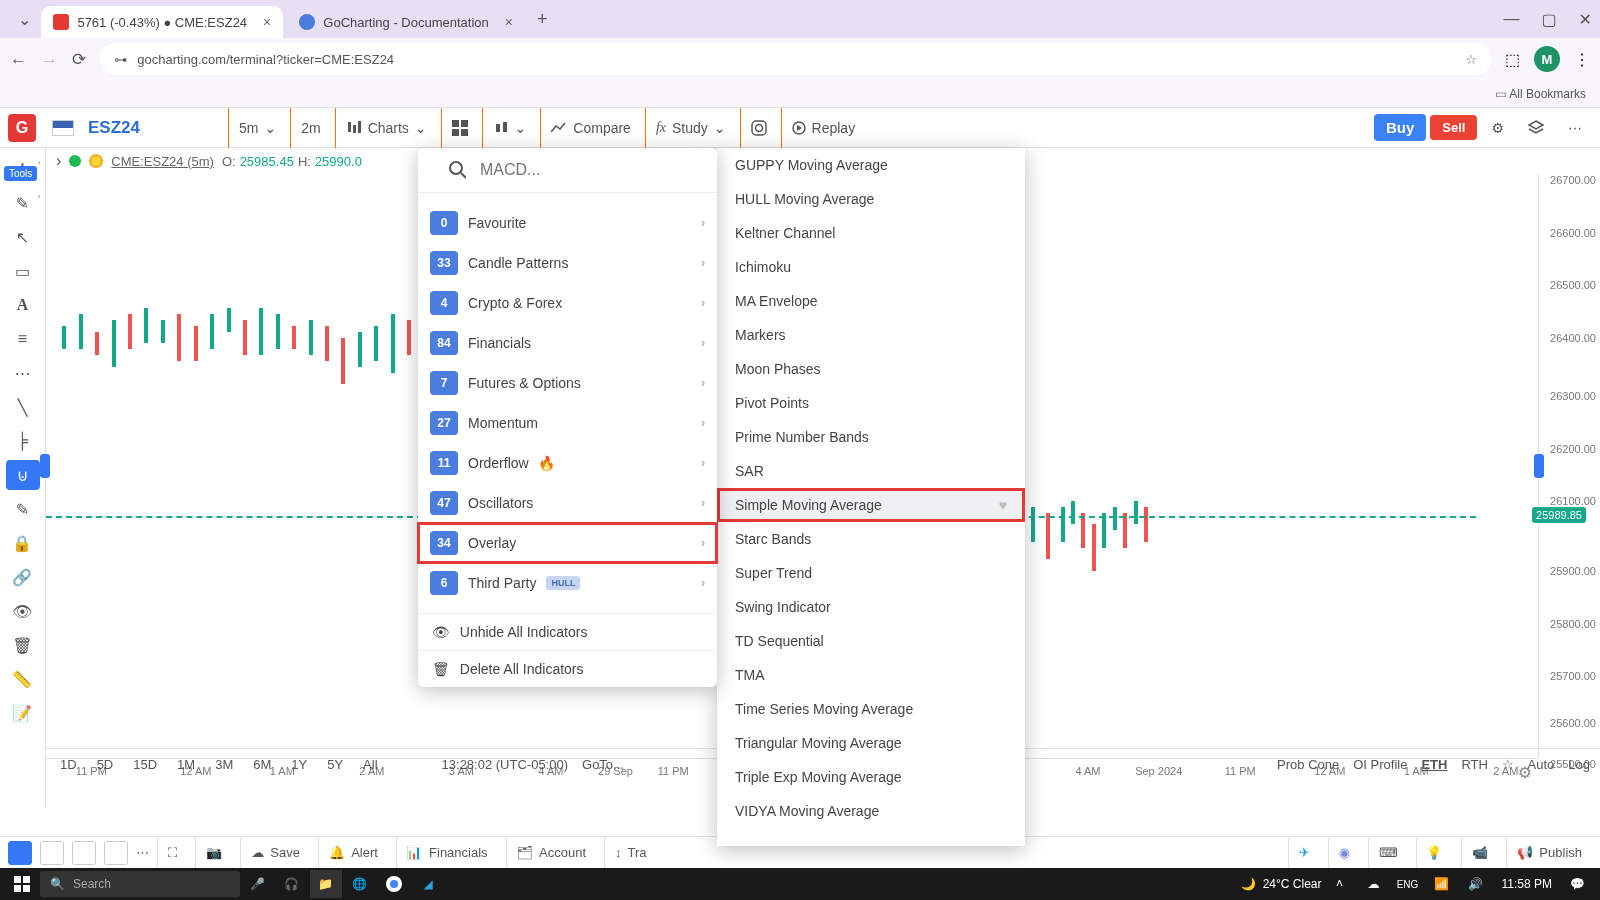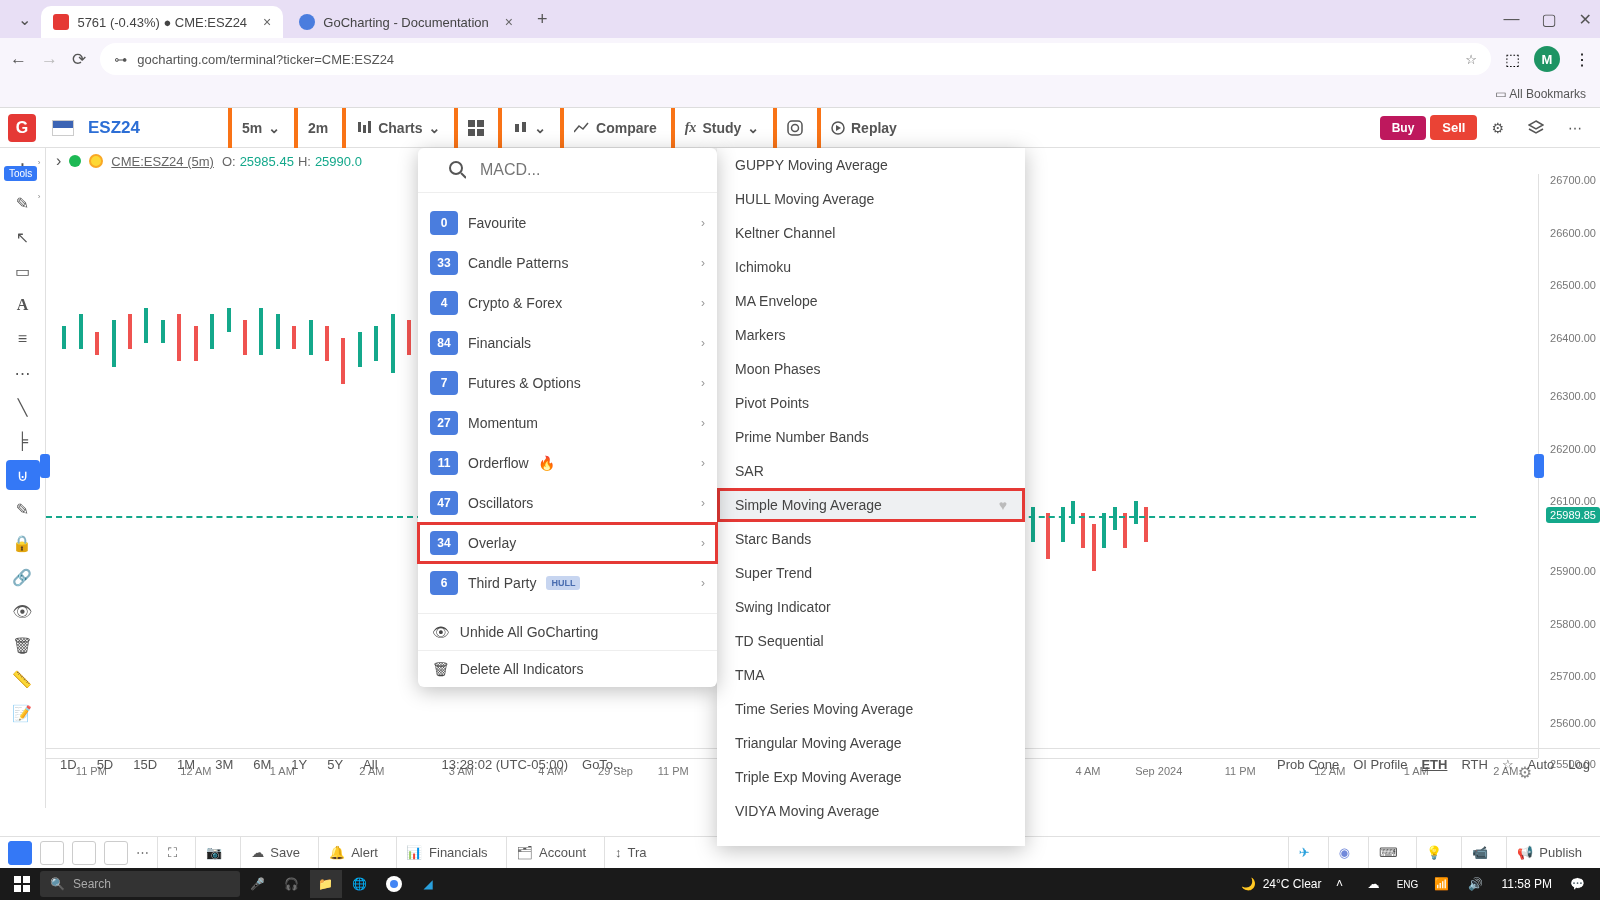--- a/index.html
+++ b/index.html
@@ -24,23 +24,23 @@
 .bookmarks-row span { font-size: 12px; color: #555; }
 
 
 .app { position: absolute; top: 108px; left: 0; right: 0; bottom: 32px; background: #fff; }
 
 .app-topbar { height: 40px; border-bottom: 1px solid #e0e0e0; display: flex; align-items: center; padding: 0 8px; gap: 4px; }
 .logo-g { width: 28px; height: 28px; background: #e53935; color: #fff; display: flex; align-items: center; justify-content: center; font-weight: bold; border-radius: 4px; font-size: 16px; }
 .flag { width: 22px; height: 16px; background: linear-gradient(to bottom, #3c64b4 50%, #fff 50%); border: 1px solid #ccc; }
 .ticker-label { color: #2c6ed5; font-weight: bold; font-size: 17px; }
 .tb-item { display: flex; align-items: center; gap: 6px; padding: 0 10px; color: #555; font-size: 14px; cursor: pointer; }
-.tb-item.bordered { border-left: 4px solid #f97316; height: 40px; font-weight: bold; }
+.tb-item.bordered { border-left: 1px solid #f97316; height: 40px; }
 .tb-spacer { flex: 1; }
-.btn-buy { background: #be185d; color: #fff; padding: 5px 12px; border-radius: 4px; font-size: 12px; font-weight: bold; }
+.btn-buy { background: #3b82f6; color: #fff; padding: 5px 12px; border-radius: 4px; font-size: 15px; font-weight: bold; }
 .btn-sell { background: #ea4335; color: #fff; padding: 5px 12px; border-radius: 4px; font-size: 13px; font-weight: bold; }
 
 
 .left-tools { position: absolute; left: 0; top: 40px; bottom: 60px; width: 46px; border-right: 1px solid #e0e0e0; display: flex; flex-direction: column; align-items: center; padding-top: 6px; gap: 4px; }
 .tool-item { width: 34px; height: 30px; display: flex; align-items: center; justify-content: center; color: #555; border-radius: 4px; cursor: pointer; position: relative; }
 .tool-item .arrow { position: absolute; right: -1px; top: 4px; font-size: 8px; color: #888; }
 .tool-item.active { background: #3478f6; color: #fff; }
 .tools-badge { position: absolute; left: 4px; top: 58px; background: #3478f6; color: #fff; font-size: 10px; padding: 2px 5px; border-radius: 3px; z-index: 5; }
 
 
@@ -50,21 +50,21 @@
 .dot-green { width: 12px; height: 12px; border-radius: 50%; background: #1db954; }
 .dot-yellow { width: 14px; height: 14px; border-radius: 50%; background: #fdd835; border: 2px solid #f9a825; }
 .ticker-info { color: #666; text-decoration: underline; }
 .ohlc { display: flex; gap: 4px; font-size: 13px; }
 .ohlc .lbl { color: #666; }
 .ohlc .val { color: #14a88b; }
 
 .chart-body { position: absolute; top: 26px; left: 0; right: 62px; bottom: 50px; }
 .price-axis { position: absolute; right: 0; top: 26px; bottom: 50px; width: 62px; border-left: 1px solid #e0e0e0; }
 .price-tick { position: absolute; right: 4px; font-size: 11px; color: #777; }
-.current-price { position: absolute; right: 0; background: #14a88b; color: #fff; font-size: 11px; padding: 2px 4px; border-radius: 3px; }
+.current-price { position: absolute; right: 14px; background: #14a88b; color: #fff; font-size: 11px; padding: 2px 4px; border-radius: 3px; }
 
 .time-axis { position: absolute; bottom: 22px; left: 0; right: 62px; height: 28px; border-top: 1px solid #e0e0e0; }
 .time-tick { position: absolute; top: 6px; font-size: 11px; color: #777; }
 
 .dotted-line { position: absolute; left: 0; right: 62px; border-top: 2px dashed #14a88b; }
 .collapse-handle { position: absolute; width: 10px; height: 24px; background: #3478f6; border-radius: 3px; }
 
 
 .candles { position: absolute; top: 0; left: 0; right: 0; bottom: 0; }
 .candle { position: absolute; width: 4px; }
@@ -437,21 +437,21 @@
       </div>
       <div class="cat-item">
         <div class="cat-count">6</div>
         <span>Third Party</span>
         <span class="addon-badge">HULL</span>
         <span class="cat-arrow">›</span>
       </div>
     </div>
   <div class="action-row">
     <span>👁</span>
-    <span>Unhide All GoCharting</span>
+    <span>Unhide All Indicators</span>
   </div>
   <div class="action-row">
     <span>🗑</span>
     <span>Delete All Indicators</span>
   </div>
 </div>
 
 <div class="study-sublist" id="sublist">
     <div class="sub-item">
       <span>GUPPY Moving Average</span>

